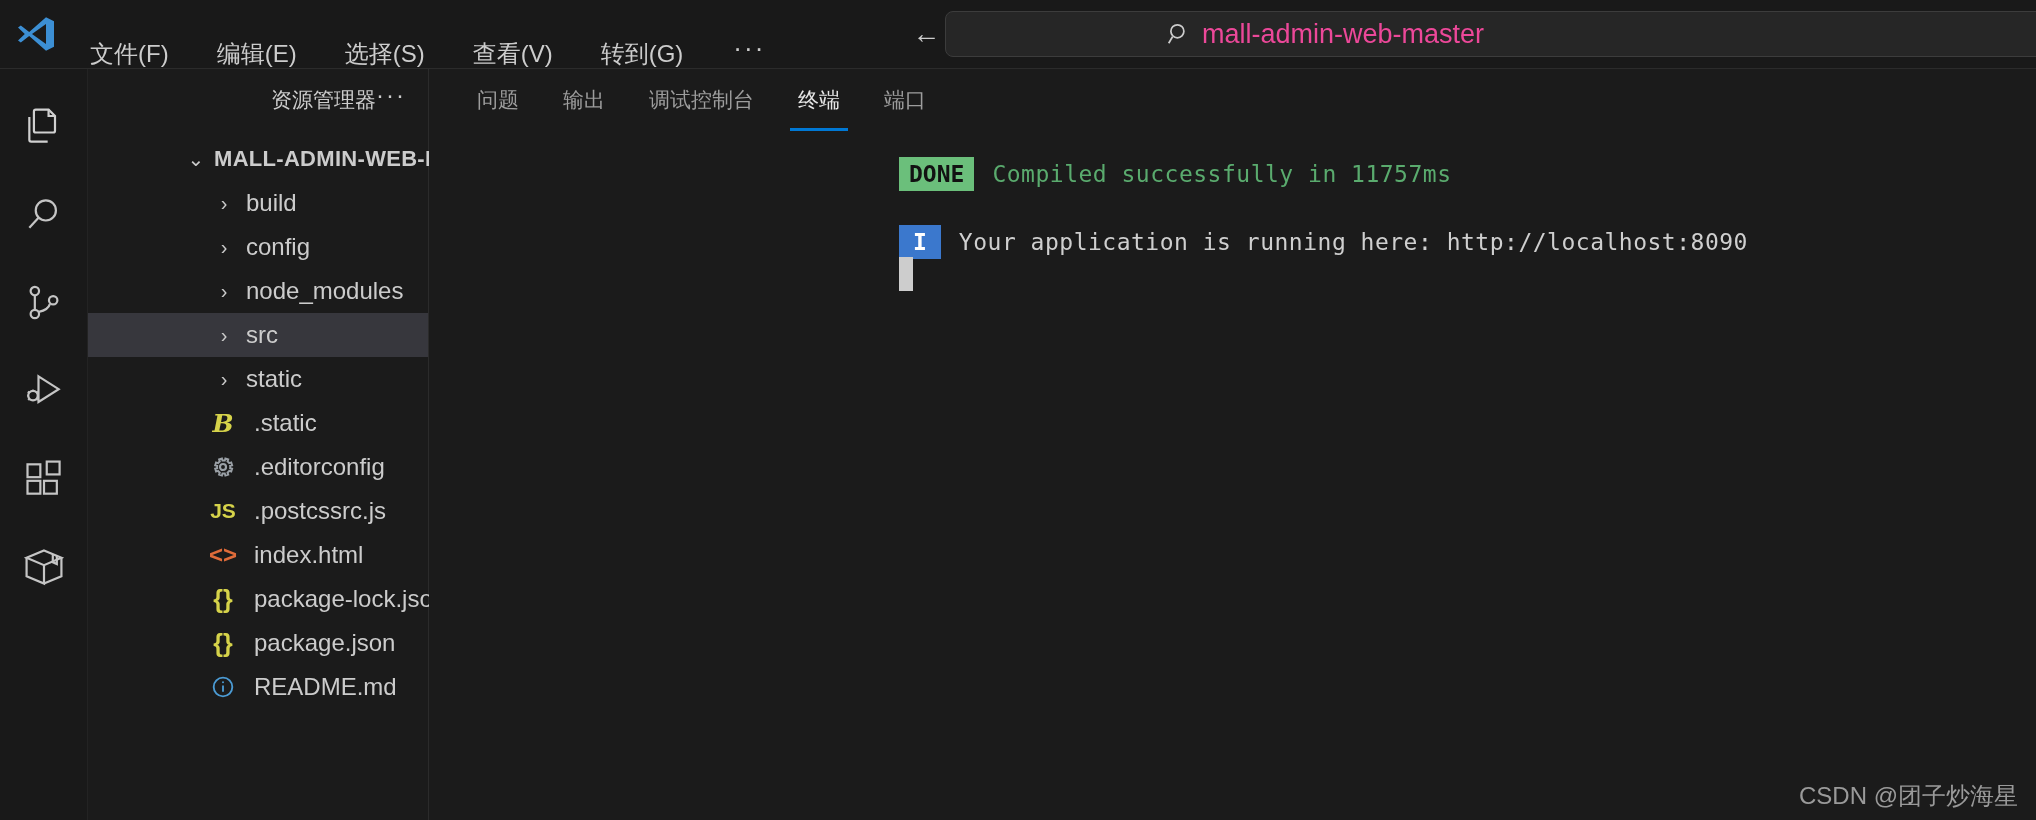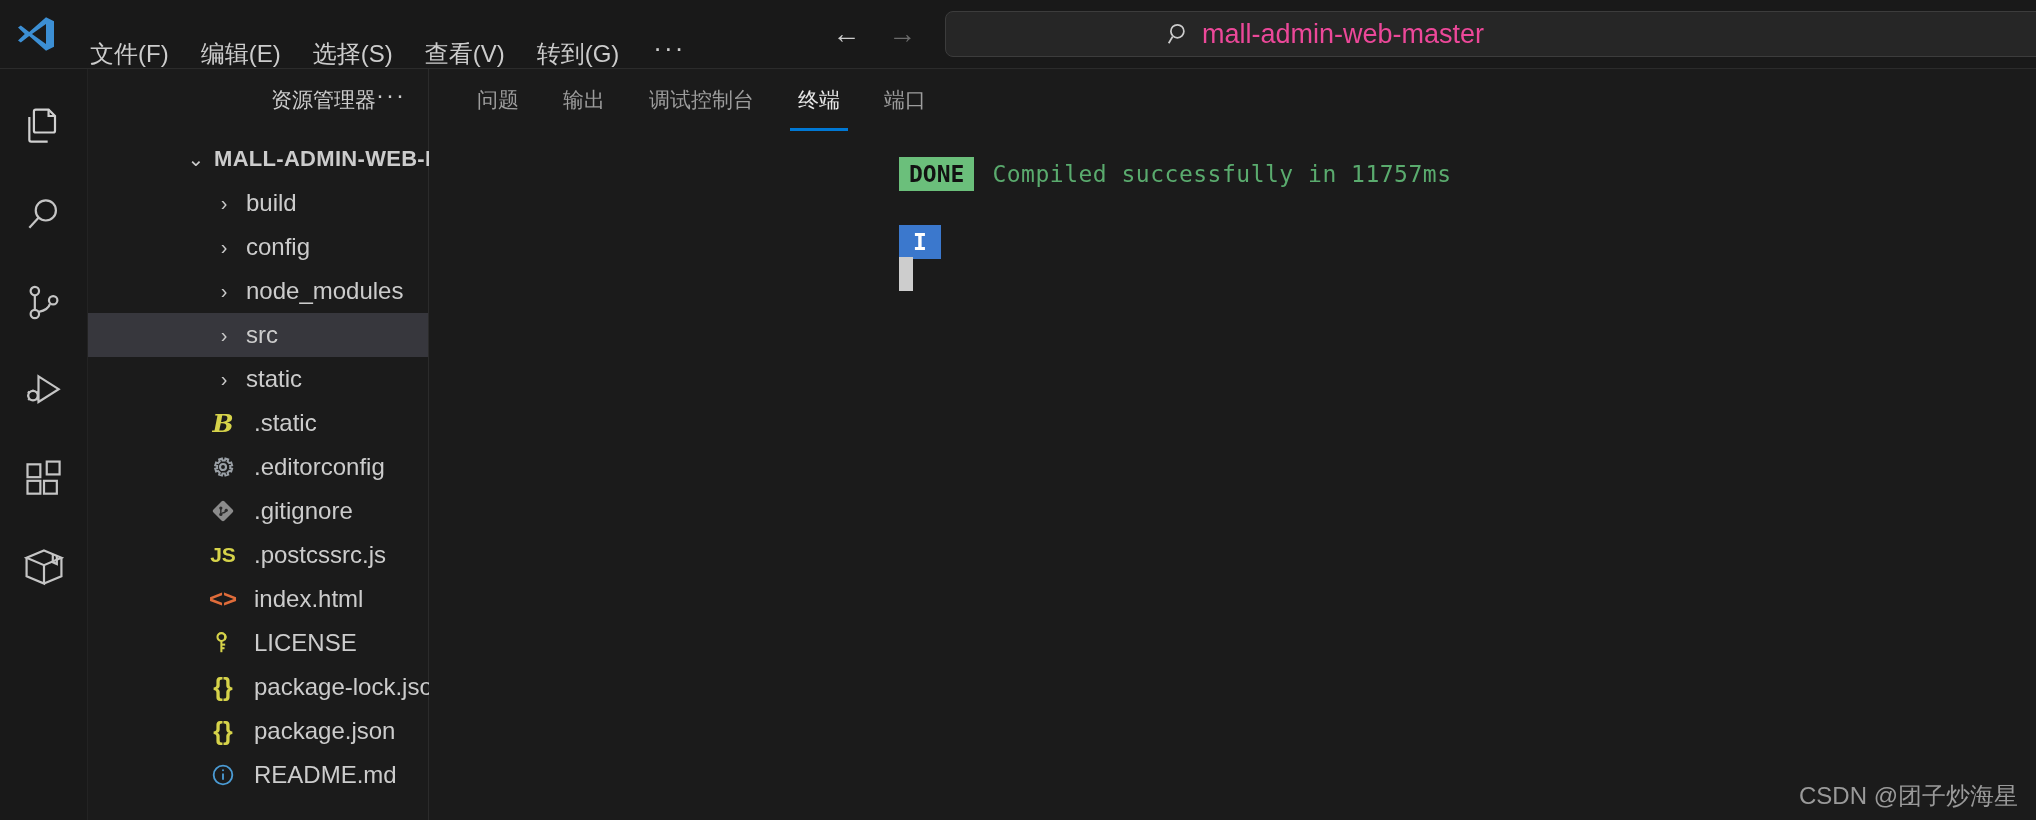--- a/index.html
+++ b/index.html
@@ -24,21 +24,21 @@
     border-bottom: 1px solid #2b2b2b;
     position: relative;
   }
   .vscode-logo {
     width: 44px; height: 44px;
     margin-left: 14px; margin-right: 16px;
     display: flex; align-items: center; justify-content: center;
     flex: 0 0 auto;
   }
   .menu {
-    display: flex; align-items: center; gap: 0px; margin-top: 40px;
+    display: flex; align-items: center; gap: 16px; margin-top: 40px;
   }
   .menu-item {
     color: #cccccc;
     font-size: 24px;
     padding: 8px 16px;
     white-space: nowrap;
     line-height: 1.2;
     border-radius: 4px;
   }
   .menu-dots {
@@ -378,56 +378,31 @@
         <div class="tree-row file">
           <span class="ficon">
             <svg width="26" height="26" viewBox="0 0 24 24" fill="#9aa0a6">
               <path d="M12 8.2a3.8 3.8 0 1 0 0 7.6 3.8 3.8 0 0 0 0-7.6zm0 5.6a1.8 1.8 0 1 1 0-3.6 1.8 1.8 0 0 1 0 3.6z"></path>
               <path d="M20.4 13.6l-1.8-.5a6.8 6.8 0 0 0 0-2.2l1.8-.5-.8-2.6-1.8.6a6.9 6.9 0 0 0-1.6-1.6l.6-1.8-2.6-.8-.5 1.8a6.8 6.8 0 0 0-2.2 0l-.5-1.8-2.6.8.6 1.8a6.9 6.9 0 0 0-1.6 1.6l-1.8-.6-.8 2.6 1.8.5a6.8 6.8 0 0 0 0 2.2l-1.8.5.8 2.6 1.8-.6a6.9 6.9 0 0 0 1.6 1.6l-.6 1.8 2.6.8.5-1.8a6.8 6.8 0 0 0 2.2 0l.5 1.8 2.6-.8-.6-1.8a6.9 6.9 0 0 0 1.6-1.6l1.8.6z" fill="none" stroke="#9aa0a6" stroke-width="1.8"></path>
             </svg>
           </span>
           <span class="tree-label">.editorconfig</span>
         </div>
 
-        <div class="tree-row file">
-          <span class="ficon">
-            <svg width="26" height="26" viewBox="0 0 24 24">
-              <rect x="4.8" y="4.8" width="14.4" height="14.4" rx="2" transform="rotate(45 12 12)" fill="#8b8b8b"></rect>
-              <circle cx="10" cy="9.3" r="1.5" fill="#2a2a2a"></circle>
-              <circle cx="10" cy="15.2" r="1.5" fill="#2a2a2a"></circle>
-              <circle cx="15" cy="11.4" r="1.5" fill="#2a2a2a"></circle>
-              <path d="M10 9.3 V15.2" stroke="#2a2a2a" stroke-width="1.3"></path>
-              <path d="M11 14 C13.6 13.6 14.4 12.6 14.7 12.2" stroke="#2a2a2a" stroke-width="1.3" fill="none"></path>
-            </svg>
-          </span>
-          <span class="tree-label">.gitignore</span>
-        </div>
 
         <div class="tree-row file">
           <span class="ficon" style="color:#d6d34a;font-size:21px;font-weight:bold;">JS</span>
           <span class="tree-label">.postcssrc.js</span>
         </div>
 
         <div class="tree-row file">
           <span class="ficon" style="color:#e06c3a;font-size:24px;font-weight:bold;">&lt;&gt;</span>
           <span class="tree-label">index.html</span>
         </div>
 
-        <div class="tree-row file">
-          <span class="ficon">
-            <svg width="26" height="26" viewBox="0 0 24 24" fill="none" stroke="#d6d34a" stroke-width="1.9">
-              <circle cx="10.5" cy="6.5" r="3.6"></circle>
-              <path d="M10.5 10.2 V20.5"></path>
-              <path d="M10.5 13.5 H14"></path>
-              <path d="M10.5 16.8 H13.4"></path>
-              <path d="M13.4 4.2 a3.6 3.6 0 0 1 0 4.8"></path>
-            </svg>
-          </span>
-          <span class="tree-label">LICENSE</span>
-        </div>
 
         <div class="tree-row file">
           <span class="ficon" style="color:#d6d34a;font-size:25px;">{}</span>
           <span class="tree-label">package-lock.json</span>
         </div>
 
         <div class="tree-row file">
           <span class="ficon" style="color:#d6d34a;font-size:25px;">{}</span>
           <span class="tree-label">package.json</span>
         </div>
@@ -458,20 +433,21 @@
 
       <div class="terminal">
 
         <div class="term-line">
           <span class="badge badge-done">DONE</span>
           <span class="term-green">Compiled successfully in 11757ms</span>
         </div>
 
         <div class="term-line">
           <span class="badge badge-info">I</span>
+          <span class="term-gray">Your application is running here: http://localhost:8090</span>
         </div>
 
         <div class="cursor"></div>
       </div>
 
       <div class="watermark">CSDN @团子炒海星</div>
     </div>
 
   </div>
 </div>

